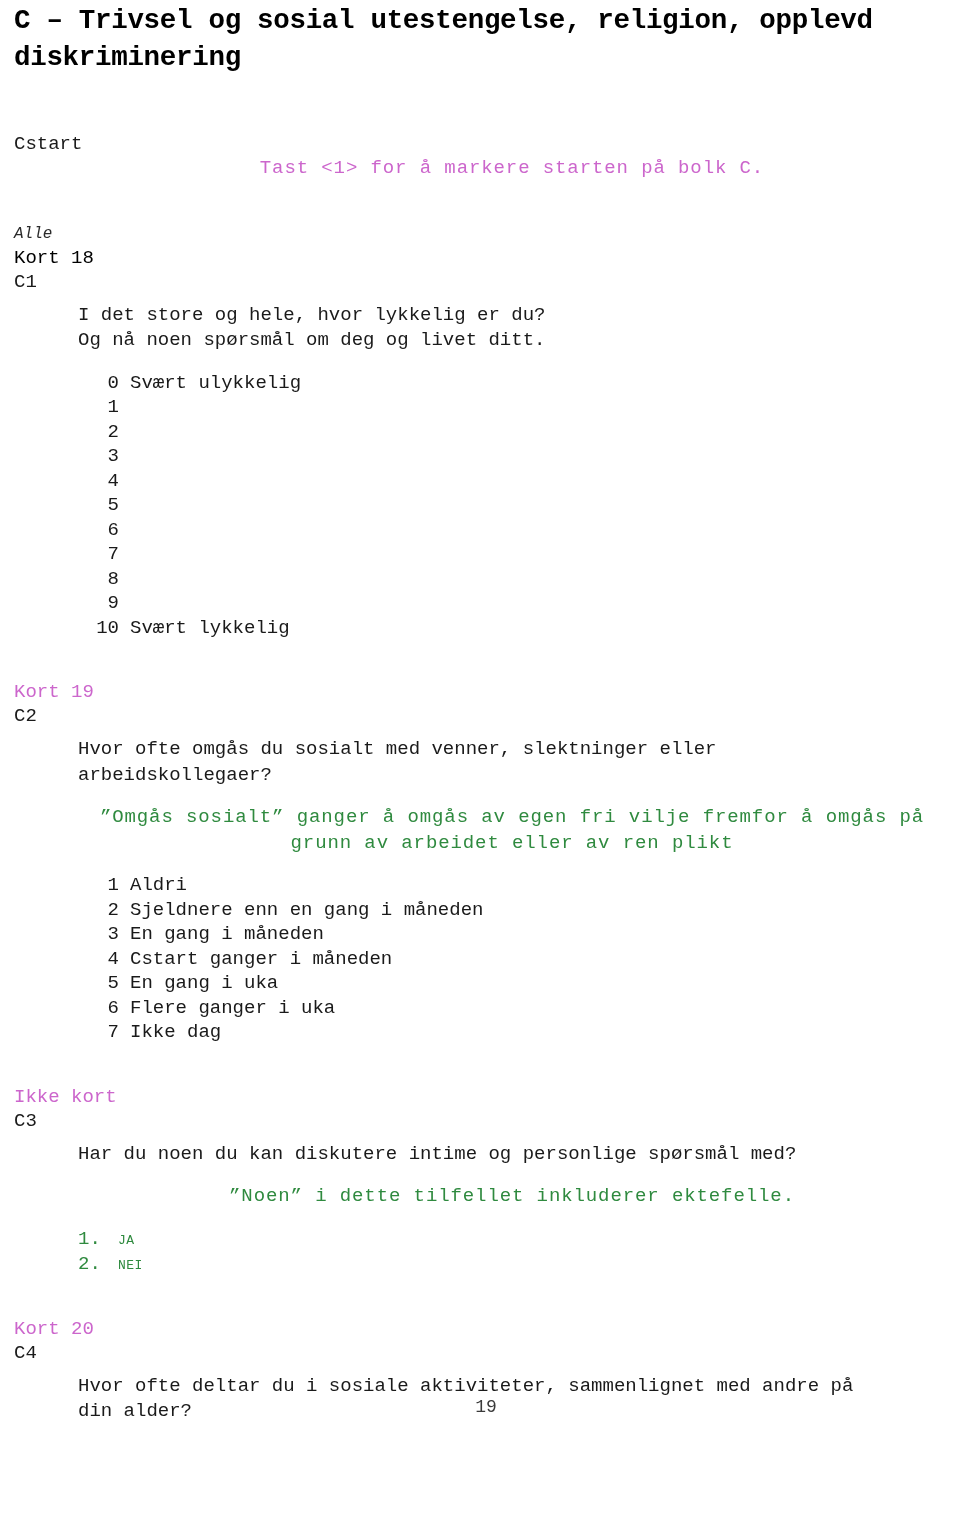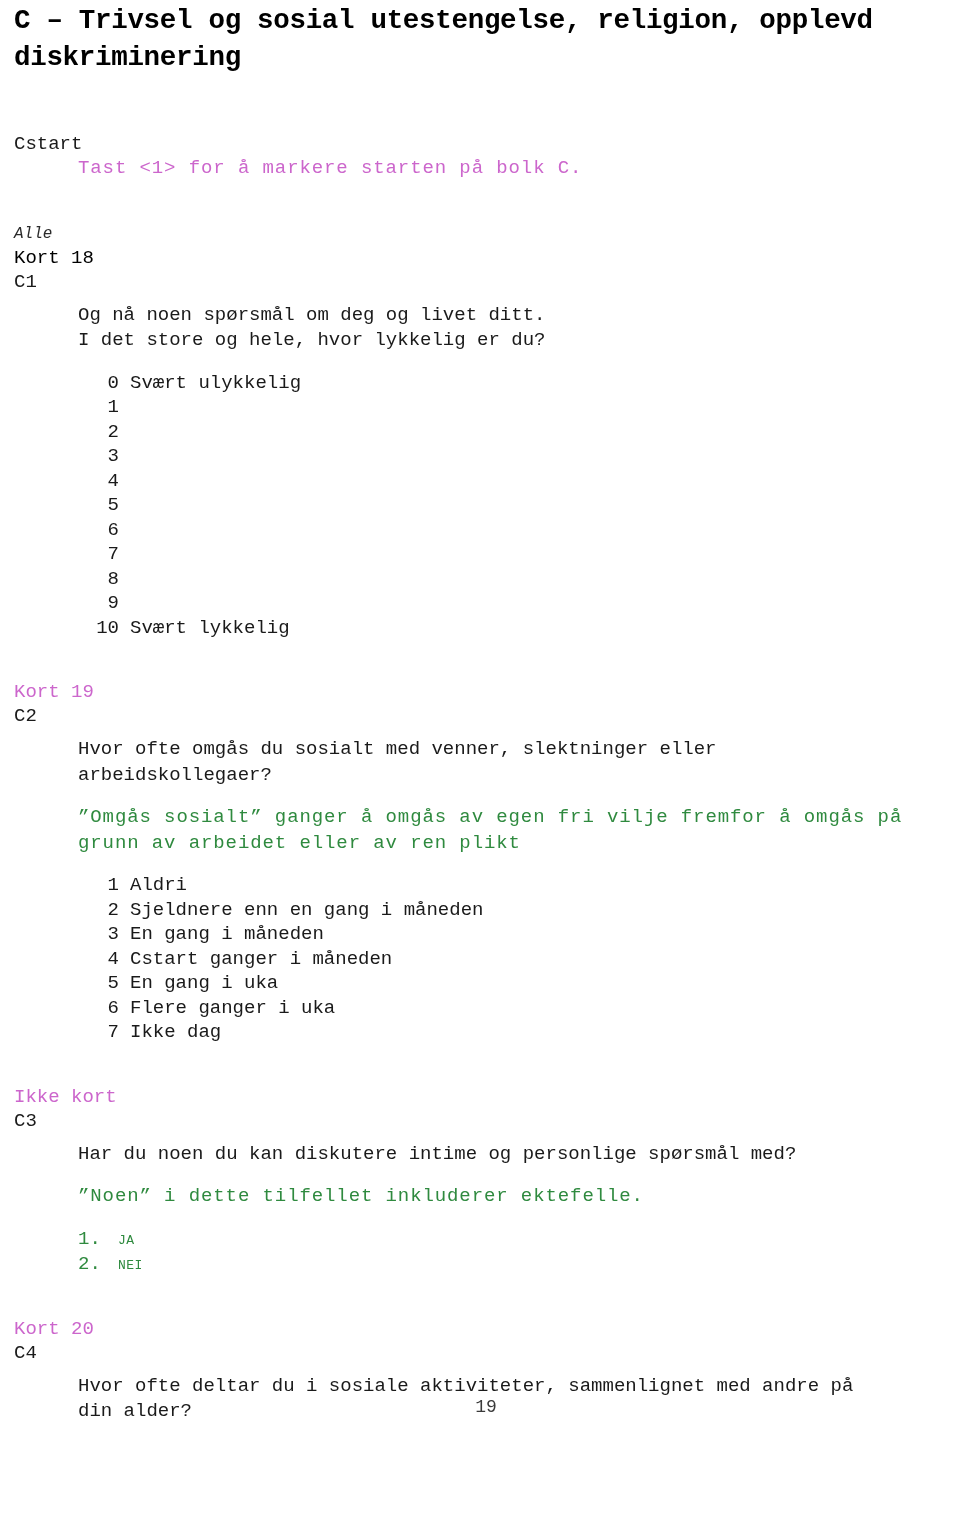--- a/index.html
+++ b/index.html
@@ -78,20 +78,21 @@
   .instruction {
     font-size: 19px;
     line-height: 25.5px;
     margin-left: 64px;
     max-width: 890px;
     white-space: pre-wrap;
   }
 
   .instruction-wide {
     letter-spacing: 0.9px;
+    text-align: center;
   }
 
   
   .scale-list,
   .option-list {
     list-style: none;
     margin: 0;
     padding: 0;
     font-size: 19px;
     line-height: 24.5px;
@@ -182,22 +183,22 @@
 
   <div class="sp-l"></div>
 
   <section class="block">
     <div class="routing" style="color: rgb(43, 43, 43);">Alle</div>
     <div class="card-label" style="color: #000000;">Kort 18</div>
     <div class="qid">C1</div>
 
     <div class="sp-xs"></div>
 
+    <div class="qtext">I det store og hele, hvor lykkelig er du?</div>
     <div class="qtext">Og nå noen spørsmål om deg og livet ditt.</div>
-    <div class="qtext">I det store og hele, hvor lykkelig er du?</div>
 
     <div class="sp-s"></div>
 
     <ul class="scale-list">
       <li>
         <span class="opt-code">0</span>
         <span class="opt-label">Svært ulykkelig</span>
       </li>
       <li>
         <span class="opt-code">1</span>

